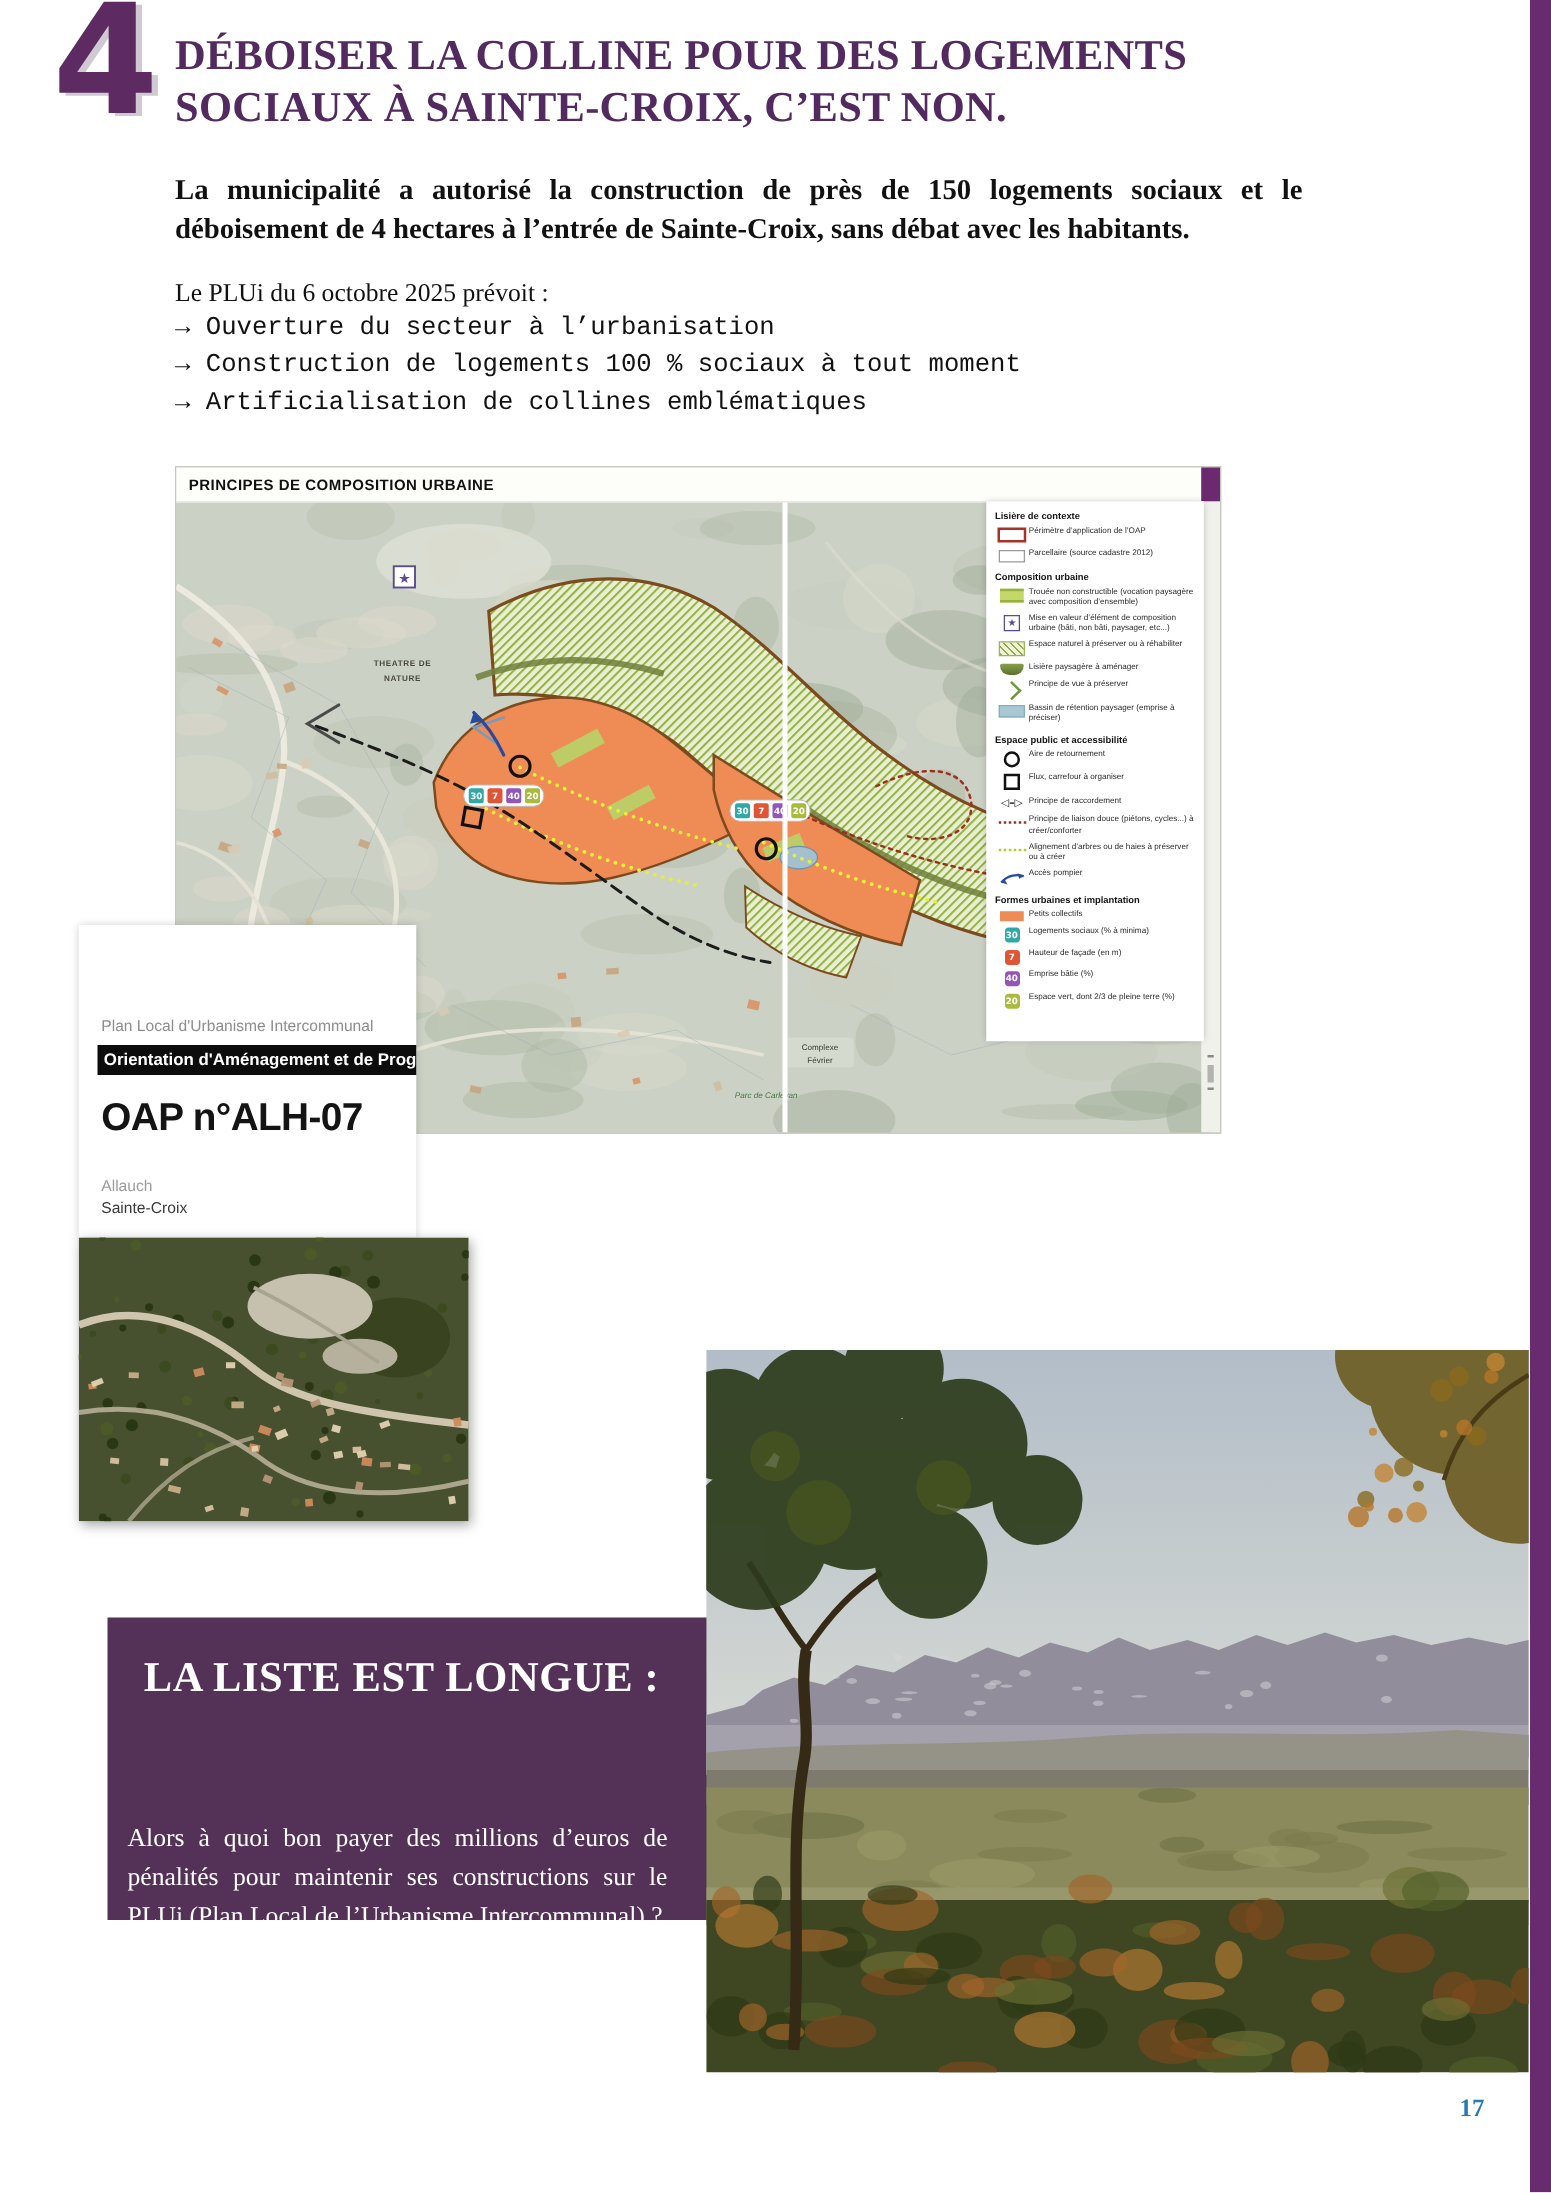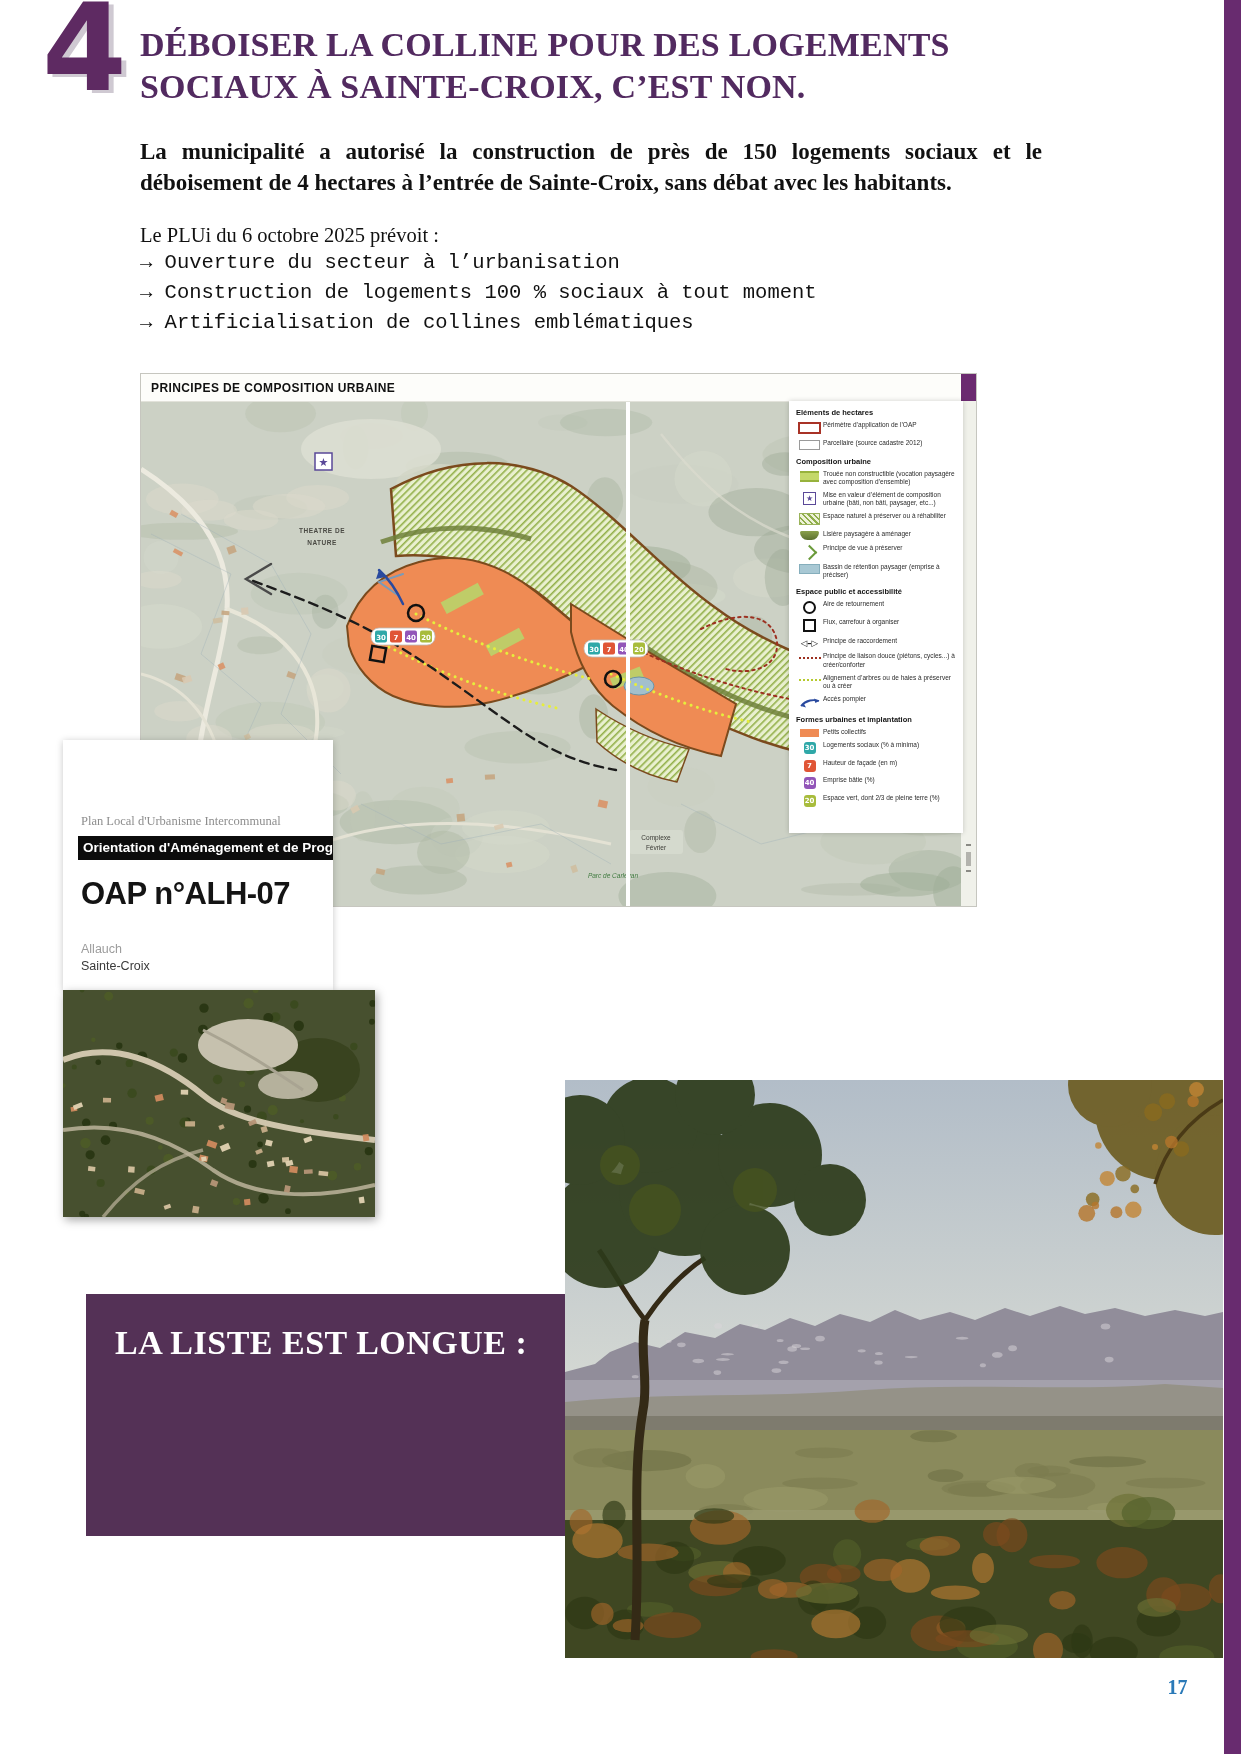--- a/index.html
+++ b/index.html
@@ -52,21 +52,21 @@
   .ic-raccord::before{content:"◁–▷";}
   .ic-liaison{width:22px;height:0;border-top:2.5px dotted #9c3020;margin-top:4px;}
   .ic-align{width:22px;height:0;border-top:2.5px dotted #b6ca2e;margin-top:4px;}
   .ic-collectif{width:19px;height:8px;background:#ef8b54;}
   .badge{width:12px;height:12px;border-radius:3px;color:#fff;display:flex;align-items:center;justify-content:center;
          font-family:"DejaVu Sans",sans-serif;font-weight:700;font-size:7px;}
   .b-teal{background:#2fa8a8;} .b-red{background:#e05536;} .b-purple{background:#9255b8;} .b-green{background:#a8bc3c;}
   
   .oap-card{position:absolute;left:63px;top:740px;width:270px;height:250px;background:#fff;
             box-shadow:0 1px 7px rgba(0,0,0,.22);font-family:"Liberation Sans",sans-serif;}
-  .oap-kicker{position:absolute;left:18px;top:74px;font-size:12.5px;color:#8d8d8d;white-space:nowrap;font-family:Liberation Serif, serif;}
+  .oap-kicker{position:absolute;left:18px;top:74px;font-size:12.5px;color:#8d8d8d;white-space:nowrap;}
   .oap-banner{position:absolute;left:15px;top:96px;width:255px;height:24px;background:#0c0c0c;color:#fff;
             font-weight:700;font-size:13.5px;line-height:24px;padding-left:5px;white-space:nowrap;overflow:hidden;box-sizing:border-box;}
   .oap-code{position:absolute;left:18px;top:136px;font-weight:700;font-size:31px;color:#141414;letter-spacing:-.5px;}
   .oap-commune{position:absolute;left:18px;top:202px;font-size:12.5px;color:#9c9c9c;}
   .oap-district{position:absolute;left:18px;top:219px;font-size:12.5px;color:#3a3a3a;}
   
   .aerial-photo{position:absolute;left:63px;top:990px;width:312px;height:227px;box-shadow:2px 3px 9px rgba(0,0,0,.35);}
   .aerial-photo svg{display:block;}
   
   .liste-box{position:absolute;left:86px;top:1294px;width:534px;height:242px;background:#543156;color:#fff;}
@@ -341,21 +341,21 @@
           <rect x="825" y="496" width="5" height="2"></rect>
         </g>
     </svg>
 
     <div class="map-title-strip">
       <div class="map-title">PRINCIPES DE COMPOSITION URBAINE</div>
     </div>
     <div class="map-purple-corner"></div>
 
     <div class="lg">
-      <div class="lg-head first">Eléments de hectares</div>
+      <div class="lg-head first">Lisière de contexte</div>
       <div class="lg-row">
         <span class="lg-ic-wrap">
             <span class="ic-perimeter"></span>
           </span>
         <span class="lg-lb">Périmètre d’application de l’OAP</span>
         </div>
       <div class="lg-row">
         <span class="lg-ic-wrap">
             <span class="ic-parcel"></span>
           </span>
@@ -592,20 +592,21 @@
           <rect x="295.5479145050049" y="207.38407135009766" width="5.312559604644775" height="6.218026727437973" fill="#e2d2b2" opacity="0.95" transform="rotate(-9.201031923294067 295.5479145050049 207.38407135009766)"></rect>
           <rect x="255.82722425460815" y="180.79554557800293" width="9.5886892080307" height="4.37732994556427" fill="#d6c2a0" opacity="0.95" transform="rotate(6.210938096046448 255.82722425460815 180.79554557800293)"></rect>
           <rect x="299.4776248931885" y="144.82044219970703" width="5.9386564791202545" height="6.71635228395462" fill="#d08a5e" opacity="0.95" transform="rotate(-9.007346630096436 299.4776248931885 144.82044219970703)"></rect>
           <rect x="203.3789873123169" y="149.44307565689087" width="6.691745221614838" height="5.624743282794952" fill="#e2d2b2" opacity="0.95" transform="rotate(14.53920602798462 203.3789873123169 149.44307565689087)"></rect>
         </g>
     </svg>
   </div>
 
   <div class="liste-box">
     <div class="liste-title">LA LISTE EST LONGUE :</div>
+    <div class="liste-par">Alors à quoi bon payer des millions d’euros de pénalités pour maintenir ses constructions sur le PLUi (Plan Local de l’Urbanisme Intercommunal) ?</div>
   </div>
 
   <div class="landscape-photo">
     <svg width="658" height="578" viewBox="0 0 658 578">
       <defs>
         <linearGradient id="skyg" x1="0" y1="0" x2="0" y2="1">
           <stop offset="0" stop-color="#b2bdc8"></stop>
             <stop offset="1" stop-color="#d8dbd4"></stop>
         </linearGradient>
       </defs>

